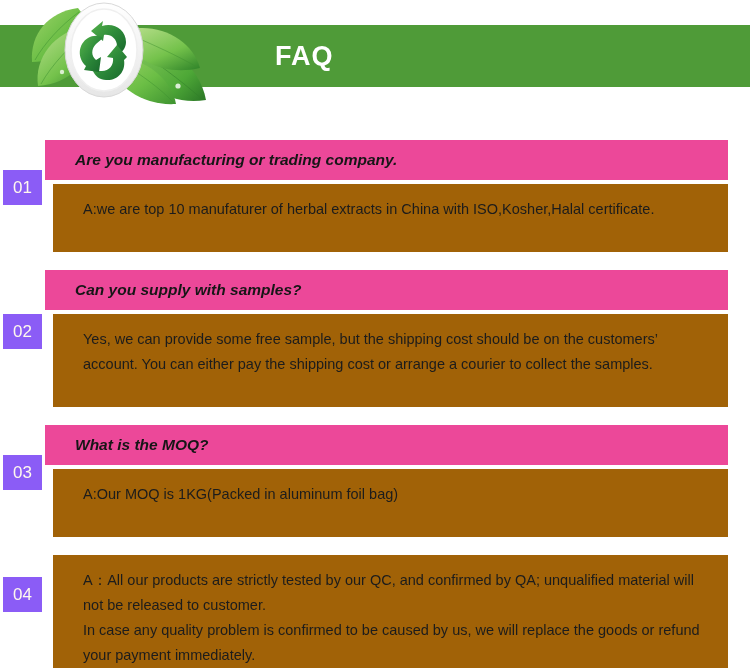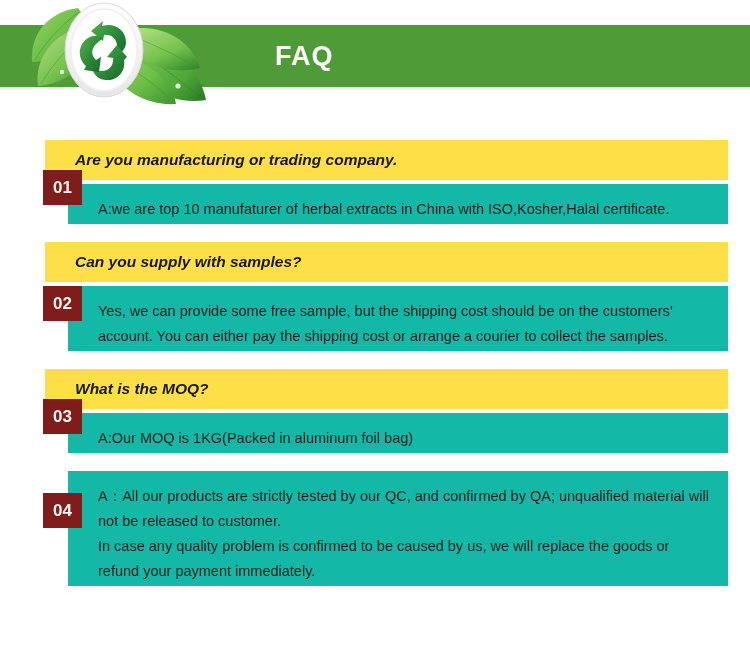--- a/index.html
+++ b/index.html
@@ -63,53 +63,52 @@
   }
   .faq-item {
     position: relative;
     margin-bottom: 18px;
   }
   .faq-badge {
     position: absolute;
     left: 3px;
     width: 39px;
     height: 35px;
-    background: #7f1d1d;
+    background: #8b5cf6;
     color: #FFF8EE;
     font-size: 17px;
-    font-weight: bold;
+    font-weight: normal;
     display: flex;
     align-items: center;
     justify-content: center;
     z-index: 3;
-    margin-left: 40px;
   }
   .faq-question {
     margin-left: 45px;
     margin-right: 22px;
-    background: #fde047;
+    background: #ec4899;
     min-height: 40px;
     display: flex;
     align-items: center;
     padding: 0 0 0 30px;
     box-sizing: border-box;
   }
   .faq-question span {
     font-size: 15.5px;
     font-weight: bold;
     font-style: italic;
     color: #161616;
     line-height: 20px;
   }
   .faq-answer {
-    margin-left: 68px;
+    margin-left: 53px;
     margin-right: 22px;
     margin-top: 4px;
-    background: #14b8a6;
-    padding: 13px 14px 2px 30px;
+    background: #a16207;
+    padding: 13px 14px 30px 30px;
     box-sizing: border-box;
   }
   .faq-answer span {
     display: block;
     font-size: 14.5px;
     color: #1c1c1c;
     line-height: 25px;
     white-space: pre-line;
   }
 </style>

